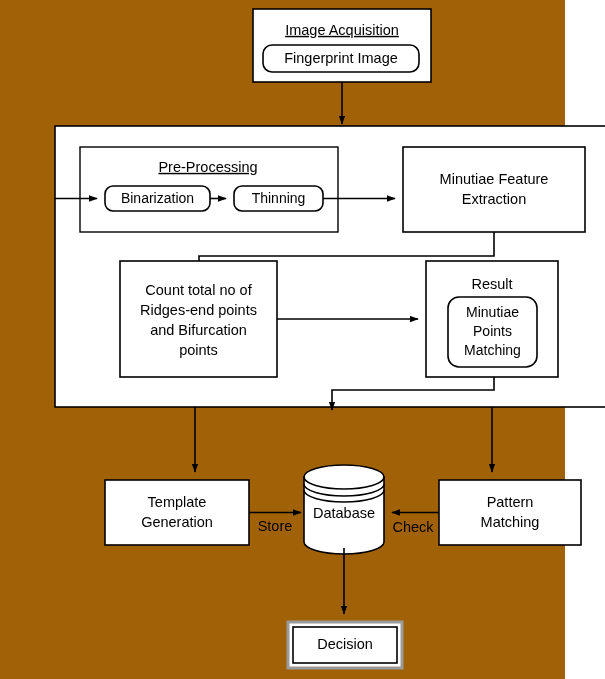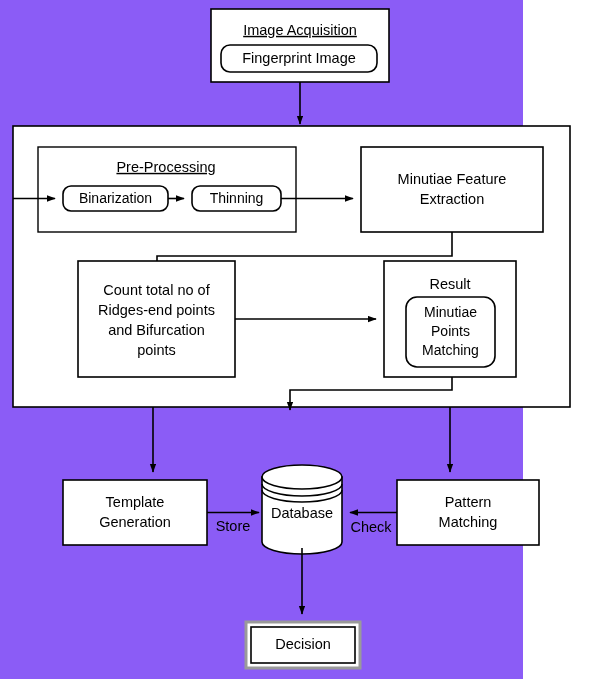--- a/index.html
+++ b/index.html
@@ -10,21 +10,22 @@
   body {
     width: 605px;
     height: 679px;
     font-family: "Liberation Sans", sans-serif;
     overflow: hidden;
   }
   #diagram-root {
     position: relative;
     width: 523px;
     height: 679px;
-    background: #8b5cf6;
+    background: #a16207;
+    padding-left: 42px;
   }
   svg#flowchart {
     display: block;
     width: 605px;
     height: 679px;
   }
   .node-rect {
     fill: #ffffff;
     stroke: #000000;
     stroke-width: 1.6;

